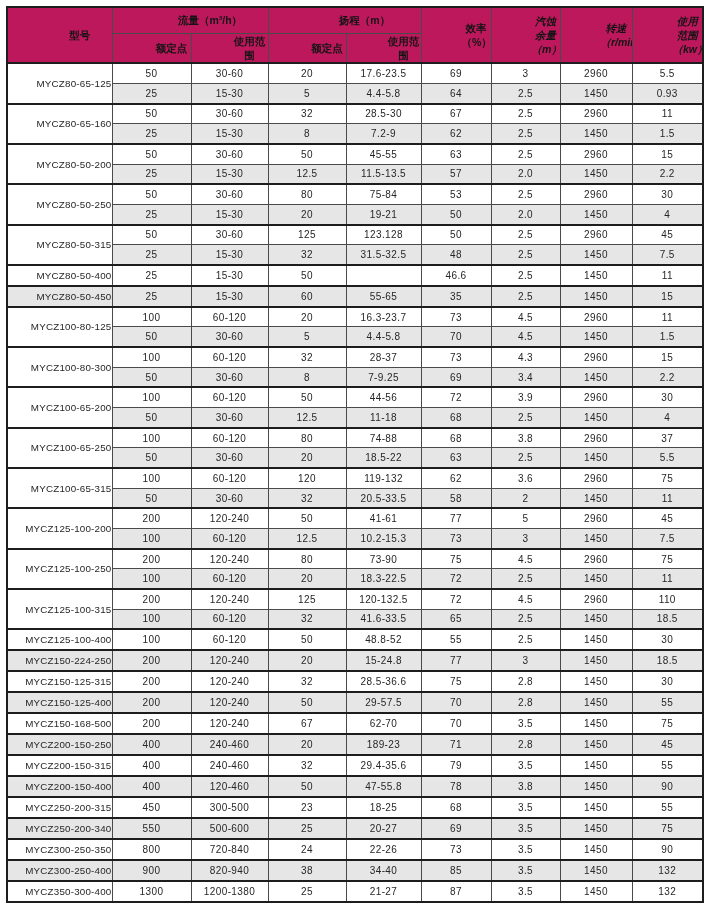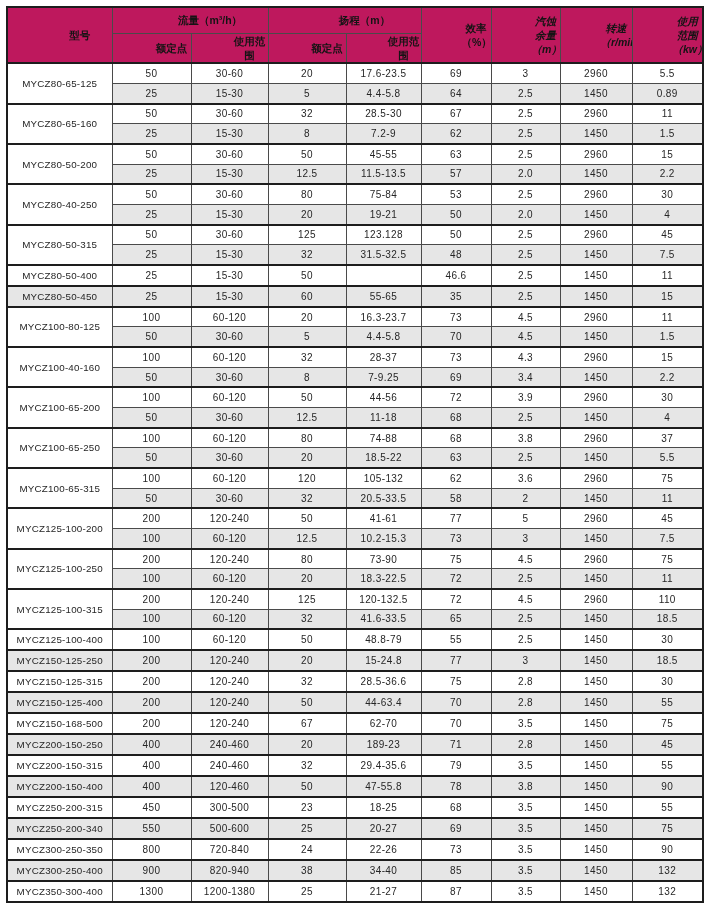--- a/index.html
+++ b/index.html
@@ -31,21 +31,21 @@
     padding-left: 40px;
   }
   .multiline { white-space: pre-line; font-style: italic; }
   tbody td {
     font-size: 10px;
     color: #262626;
     letter-spacing: 0.4px;
   }
   tr.plain td { background: #ffffff; }
   tr.shade td { background: #e6e6e6; }
-  td.model { font-size: 9.8px; letter-spacing: 0.2px; }
+  td.model { font-size: 9.8px; letter-spacing: 0.2px; text-align: right; }
   td.model-plain { background: #ffffff; }
   td.model-shade { background: #e6e6e6; }
   .group-start td { border-top: 2px solid #1d1d1d; }
 </style>
 </head>
 <body>
 
 <table class="spec">
   <colgroup>
     <col style="width:105px">
@@ -91,21 +91,21 @@
         <td>5.5</td>
       </tr>
       <tr class="shade">
         <td>25</td>
         <td>15-30</td>
         <td>5</td>
         <td>4.4-5.8</td>
         <td>64</td>
         <td>2.5</td>
         <td>1450</td>
-        <td>0.89</td>
+        <td>0.93</td>
       </tr>
       <tr class="plain group-start">
         <td rowspan="2" class="model model-shade">MYCZ80-65-160</td>
         <td>50</td>
         <td>30-60</td>
         <td>32</td>
         <td>28.5-30</td>
         <td>67</td>
         <td>2.5</td>
         <td>2960</td>
@@ -136,21 +136,21 @@
         <td>25</td>
         <td>15-30</td>
         <td>12.5</td>
         <td>11.5-13.5</td>
         <td>57</td>
         <td>2.0</td>
         <td>1450</td>
         <td>2.2</td>
       </tr>
       <tr class="plain group-start">
-        <td rowspan="2" class="model model-shade">MYCZ80-40-250</td>
+        <td rowspan="2" class="model model-shade">MYCZ80-50-250</td>
         <td>50</td>
         <td>30-60</td>
         <td>80</td>
         <td>75-84</td>
         <td>53</td>
         <td>2.5</td>
         <td>2960</td>
         <td>30</td>
       </tr>
       <tr class="shade">
@@ -221,21 +221,21 @@
         <td>50</td>
         <td>30-60</td>
         <td>5</td>
         <td>4.4-5.8</td>
         <td>70</td>
         <td>4.5</td>
         <td>1450</td>
         <td>1.5</td>
       </tr>
       <tr class="plain group-start">
-        <td rowspan="2" class="model model-plain">MYCZ100-40-160</td>
+        <td rowspan="2" class="model model-plain">MYCZ100-80-300</td>
         <td>100</td>
         <td>60-120</td>
         <td>32</td>
         <td>28-37</td>
         <td>73</td>
         <td>4.3</td>
         <td>2960</td>
         <td>15</td>
       </tr>
       <tr class="shade">
@@ -288,21 +288,21 @@
         <td>63</td>
         <td>2.5</td>
         <td>1450</td>
         <td>5.5</td>
       </tr>
       <tr class="plain group-start">
         <td rowspan="2" class="model model-shade">MYCZ100-65-315</td>
         <td>100</td>
         <td>60-120</td>
         <td>120</td>
-        <td>105-132</td>
+        <td>119-132</td>
         <td>62</td>
         <td>3.6</td>
         <td>2960</td>
         <td>75</td>
       </tr>
       <tr class="shade">
         <td>50</td>
         <td>30-60</td>
         <td>32</td>
         <td>20.5-33.5</td>
@@ -372,28 +372,28 @@
         <td>65</td>
         <td>2.5</td>
         <td>1450</td>
         <td>18.5</td>
       </tr>
       <tr class="plain group-start">
         <td rowspan="1" class="model model-shade">MYCZ125-100-400</td>
         <td>100</td>
         <td>60-120</td>
         <td>50</td>
-        <td>48.8-79</td>
+        <td>48.8-52</td>
         <td>55</td>
         <td>2.5</td>
         <td>1450</td>
         <td>30</td>
       </tr>
       <tr class="shade group-start">
-        <td rowspan="1" class="model model-plain">MYCZ150-125-250</td>
+        <td rowspan="1" class="model model-plain">MYCZ150-224-250</td>
         <td>200</td>
         <td>120-240</td>
         <td>20</td>
         <td>15-24.8</td>
         <td>77</td>
         <td>3</td>
         <td>1450</td>
         <td>18.5</td>
       </tr>
       <tr class="plain group-start">
@@ -405,21 +405,21 @@
         <td>75</td>
         <td>2.8</td>
         <td>1450</td>
         <td>30</td>
       </tr>
       <tr class="shade group-start">
         <td rowspan="1" class="model model-plain">MYCZ150-125-400</td>
         <td>200</td>
         <td>120-240</td>
         <td>50</td>
-        <td>44-63.4</td>
+        <td>29-57.5</td>
         <td>70</td>
         <td>2.8</td>
         <td>1450</td>
         <td>55</td>
       </tr>
       <tr class="plain group-start">
         <td rowspan="1" class="model model-shade">MYCZ150-168-500</td>
         <td>200</td>
         <td>120-240</td>
         <td>67</td>

